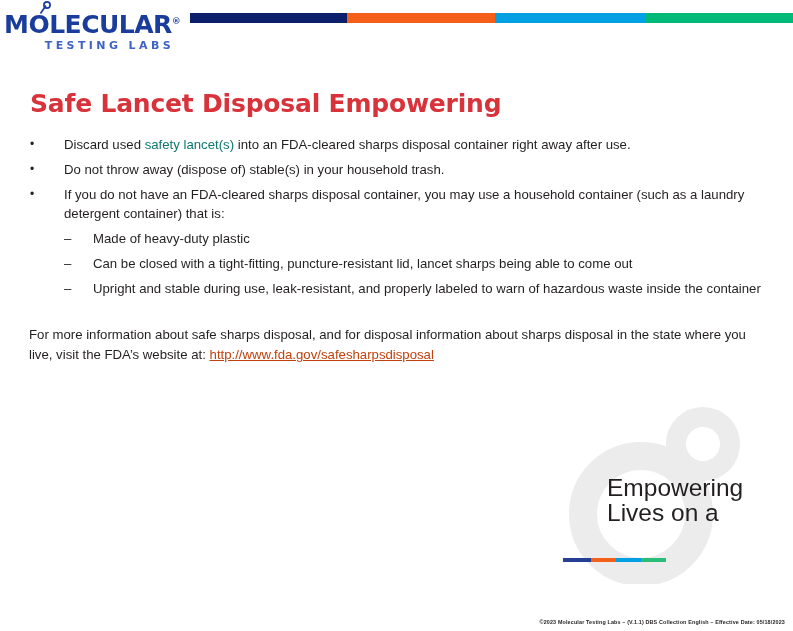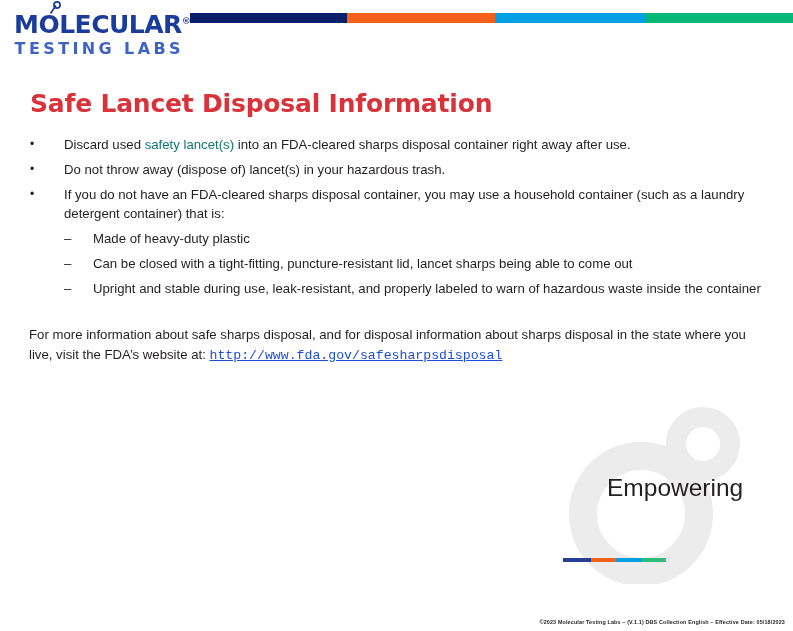--- a/index.html
+++ b/index.html
@@ -18,21 +18,21 @@
 
   
   .header {
     position: absolute;
     top: 0; left: 0;
     width: 793px;
     height: 56px;
   }
   .logo {
     position: absolute;
-    left: 14px;
+    left: 4px;
     top: 8px;
     width: 172px;
   }
   .logo-wordmark {
     position: relative;
     font-family: "DejaVu Sans", sans-serif;
     font-weight: bold;
     font-size: 25px;
     letter-spacing: -0.5px;
     color: #1a3c9c;
@@ -47,21 +47,21 @@
   .logo-molecule {
     position: absolute;
     left: 32px;
     top: -7px;
     width: 16px;
     height: 14px;
   }
   .logo-sub {
     font-family: "DejaVu Sans", sans-serif;
     font-weight: bold;
-    font-size: 16px;
+    font-size: 11px;
     letter-spacing: 3.4px;
     color: #3f63c4;
     text-align: right;
     padding-right: 2px;
     margin-top: 1px;
     white-space: nowrap;
   }
 
   .colorbar {
     position: absolute;
@@ -136,23 +136,22 @@
   .para {
     position: absolute;
     left: 29px;
     top: 269px;
     width: 742px;
     font-size: 13.2px;
     line-height: 20px;
     color: #231f20;
   }
   .link {
-    color: #1d4ed8;
+    color: #c2410c;
     text-decoration: underline;
-    font-family: Liberation Mono, monospace;
   }
 
   
   .tagline-block {
     position: absolute;
     left: 545px;
     top: 400px;
     width: 248px;
     height: 185px;
   }
@@ -225,32 +224,32 @@
   <div class="colorbar">
     <div class="cb-seg" style="width:26%;background:#0b1f6b;"></div>
     <div class="cb-seg" style="width:24.5%;background:#f4601a;"></div>
     <div class="cb-seg" style="width:25%;background:#00a0e3;"></div>
     <div class="cb-seg" style="width:24.5%;background:#00b877;"></div>
   </div>
 </div>
 
 <div class="content">
 
-  <div class="page-title">Safe Lancet Disposal Information</div>
+  <div class="page-title">Safe Lancet Disposal Empowering</div>
 
   <div class="bullets">
 
     <div class="bullet-row">
       <div class="bullet-mark">•</div>
       <div class="bullet-text"><span>Discard used </span><span class="hl-red">safety lancet(s)</span><span> into an FDA-cleared sharps disposal container right away after use.</span></div>
     </div>
 
     <div class="bullet-row">
       <div class="bullet-mark">•</div>
-      <div class="bullet-text">Do not throw away (dispose of) lancet(s) in your hazardous trash.</div>
+      <div class="bullet-text">Do not throw away (dispose of) stable(s) in your household trash.</div>
     </div>
 
     <div class="bullet-row">
       <div class="bullet-mark">•</div>
       <div class="bullet-text">If you do not have an FDA-cleared sharps disposal container, you may use a household container (such as a laundry detergent container) that is:</div>
     </div>
 
     <div class="subbullets">
       <div class="sub-row">
         <div class="sub-mark">–</div>
@@ -275,20 +274,21 @@
 <div class="tagline-block">
 
   <svg class="watermark" viewBox="0 0 190 182">
     <circle cx="78" cy="112" r="58" fill="none" stroke="#ececec" stroke-width="28"></circle>
     <circle cx="140" cy="42" r="27" fill="none" stroke="#ececec" stroke-width="20"></circle>
     <line x1="110" y1="76" x2="126" y2="58" stroke="#ececec" stroke-width="20"></line>
   </svg>
 
   <div class="tagline">
     <span class="tagline-line">Empowering</span>
+    <span class="tagline-line">Lives on a</span>
   </div>
 
   <div class="tagline-bar">
     <div class="tb-seg" style="width:27%;background:#243f94;"></div>
     <div class="tb-seg" style="width:24%;background:#f4601a;"></div>
     <div class="tb-seg" style="width:25%;background:#00a0e3;"></div>
     <div class="tb-seg" style="width:24%;background:#2bbd77;"></div>
   </div>
 </div>
 

